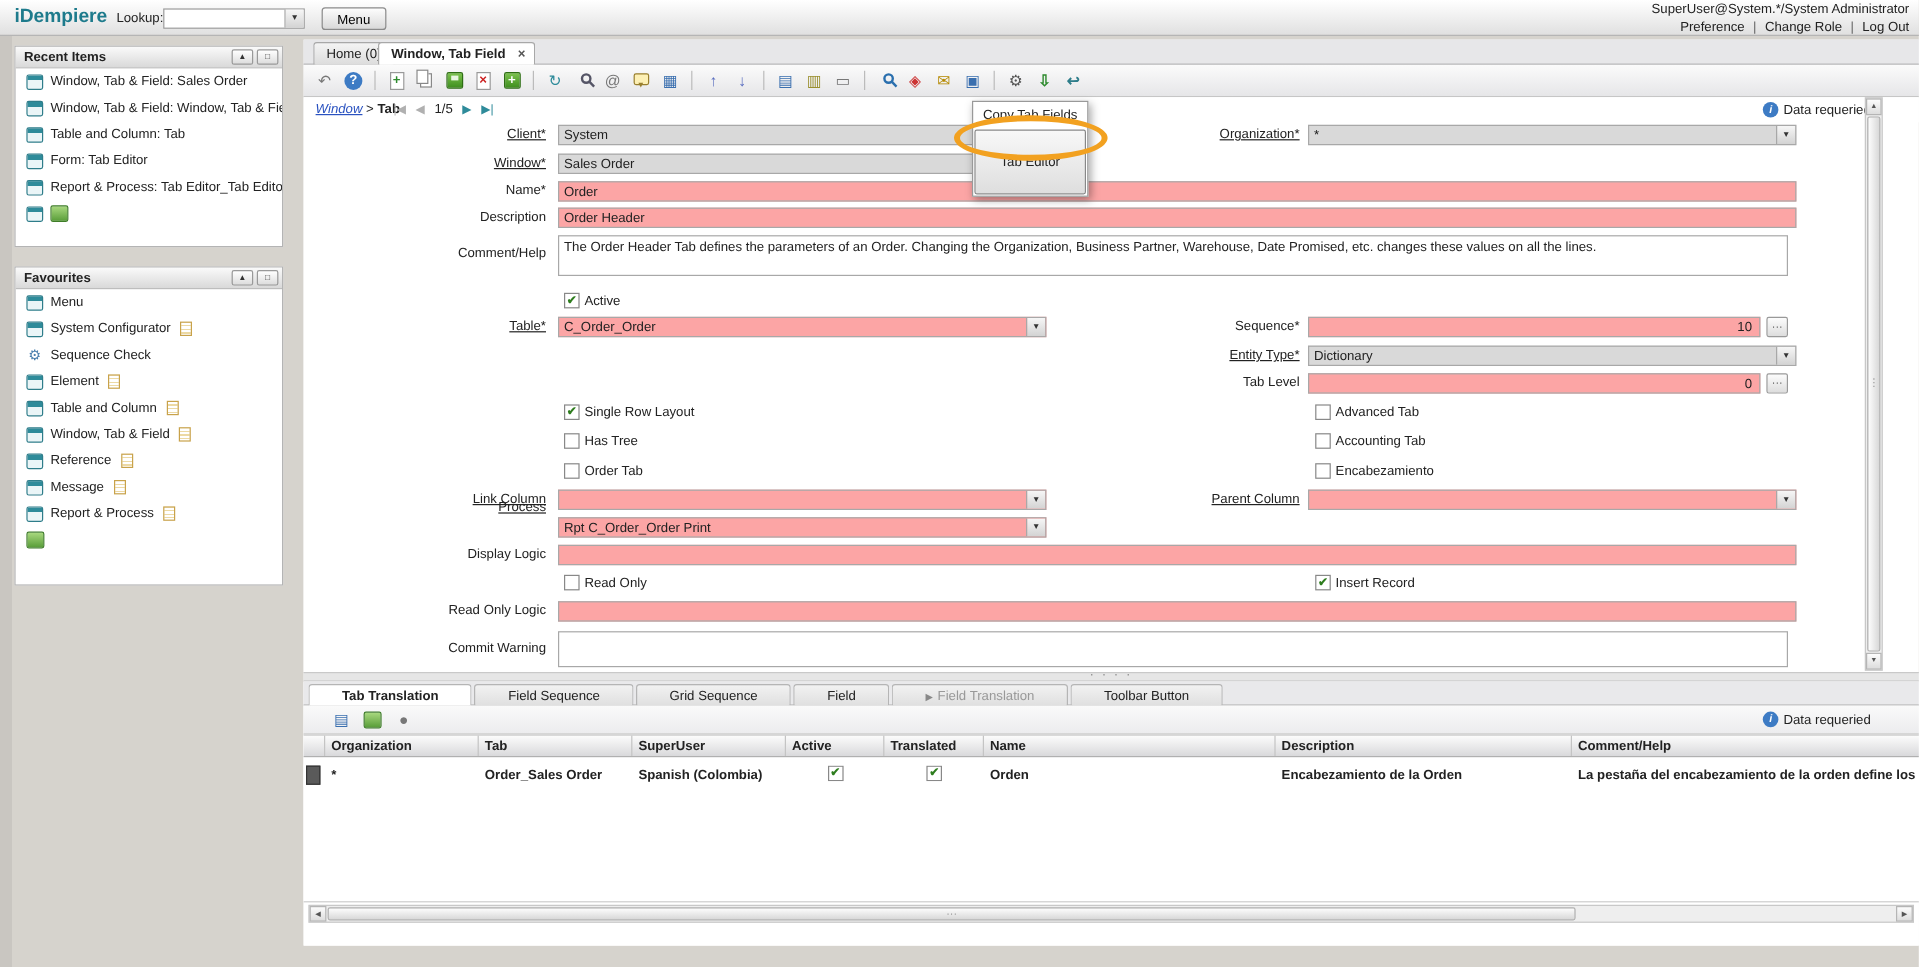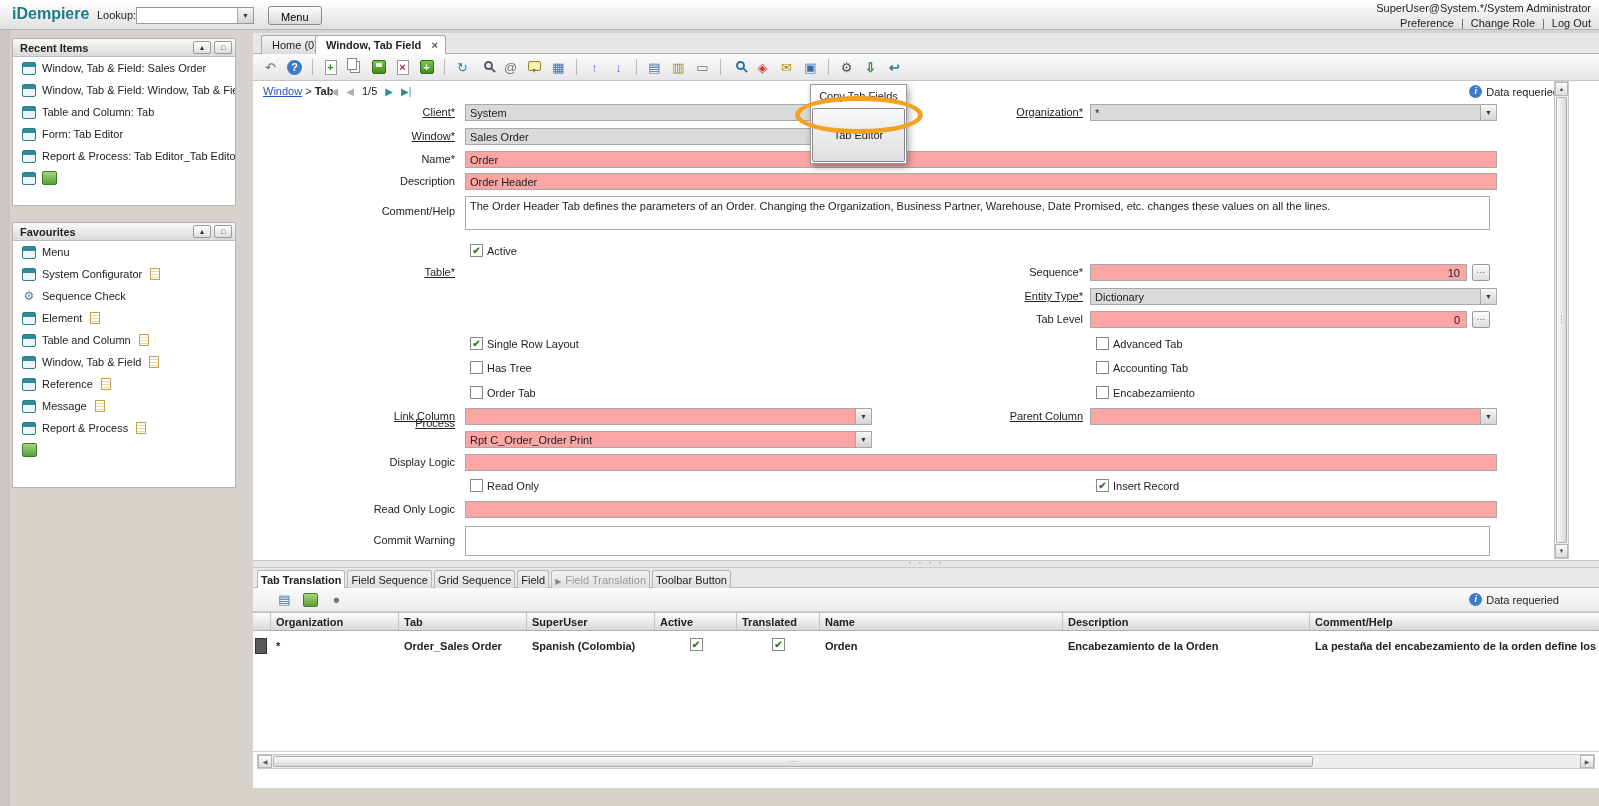--- a/index.html
+++ b/index.html
@@ -74,21 +74,21 @@
   .sh-find,.sh-zoom{width:9px;height:9px;border:2px solid #556;border-radius:50%;position:relative;margin:-3px -3px 0 0;}
   .sh-zoom{border-color:#2a6fae;}
   .sh-find::after,.sh-zoom::after{content:"";position:absolute;width:6px;height:2px;background:#556;right:-5px;bottom:-3px;transform:rotate(45deg);}
   .sh-zoom::after{background:#2a6fae;}
   .sh-chat{width:13px;height:10px;border:1px solid #997f2e;background:#fdf0b5;border-radius:2px;position:relative;margin-top:-3px;}
   .sh-chat::after{content:"";position:absolute;left:3px;bottom:-7px;border:4px solid transparent;border-top-color:#997f2e;
           border-left-width:2px;border-right-width:2px;}
 
   .bcrow { position:absolute; top:48px; left:0; right:0; height:21px; background:#fff; }
   .bc { position:absolute; left:10px; top:4px; }
-  .bc-link { color:#2a52c0; text-decoration:underline; cursor:pointer; }
+  .bc-link { color:#2a52c0; text-decoration:underline; cursor:pointer;font-style:italic; }
   .bc-cur { font-weight:bold; }
   .nav { position:absolute; left:75px; top:4px; display:flex; gap:8px; align-items:center; }
   .nav .dis { color:#b0b0b0; font-size:10px; }
   .nav .ena { color:#2e8b9a; font-size:10px; cursor:pointer; }
   .status { position:absolute; right:40px; top:4px; display:flex; gap:4px; align-items:center; }
   .info-ic { width:13px; height:13px; border-radius:50%; background:#3d7bc4; color:#fff; font-size:9px; font-weight:bold;
              font-style:italic; text-align:center; line-height:13px; flex:0 0 auto; }
 
   
   .form-area { position:absolute; top:69px; left:0; width:1330px; height:458px; background:#fff; }
@@ -119,21 +119,21 @@
   .vs-thumb .grip { position:absolute; top:50%; left:0; right:0; margin-top:-6px; }
 
   .split { position:absolute; top:527px; left:0; right:0; height:8px; background:#e6e6e6;
            border-top:1px solid #c9c9c9; border-bottom:1px solid #c9c9c9; text-align:center; }
   .split .dots { position:relative; top:-5px; color:#888; letter-spacing:2px; font-size:10px; }
 
   
   .detail { position:absolute; top:535px; left:0; right:0; height:220px; background:#fff; }
   .dtabs { position:absolute; top:0; left:0; right:0; height:20px; background:#e9e9eb; border-bottom:1px solid #b8b8b8;
            display:flex; padding:2px 0 0 4px; }
-  .dtab { padding:3px 3px 0; border:1px solid #b5b5b5; border-bottom:none; border-radius:3px 3px 0 0;
+  .dtab { padding:3px 27px 0; border:1px solid #b5b5b5; border-bottom:none; border-radius:3px 3px 0 0;
           background:linear-gradient(#f2f2f2,#dfdfdf); margin-right:2px; height:18px; cursor:pointer; white-space:nowrap; }
   .dtab.active { background:#fff; font-weight:bold; }
   .dtab.disabled { color:#999; cursor:default; }
   .dtab .pre { color:#888; font-size:8px; margin-right:4px; }
   .dtoolbar { position:absolute; top:20px; left:0; right:0; height:24px; background:linear-gradient(#fafafa,#ececee);
               border-bottom:1px solid #ccc; display:flex; align-items:center; padding-left:22px; gap:7px; }
   .dstatus { position:absolute; right:40px; top:25px; display:flex; gap:4px; align-items:center; }
   .gridwrap { position:absolute; top:44px; left:0; width:1346px; height:140px; background:#fff; border-bottom:1px solid #ccc; }
   .ghead { position:absolute; top:0; left:0; right:0; height:19px; background:linear-gradient(#fcfcfc,#d9d9db);
            border-top:1px solid #c0c0c0; border-bottom:1px solid #b0b0b0; }
@@ -401,20 +401,24 @@
     <div class="lab ll" style="top:73px">Description</div>
     <div class="fld" style="top:71px;left:212px;width:1032px">Order Header</div>
 
     <div class="lab ll" style="top:103px">Comment/Help</div>
     <div class="tarea" style="top:94px;left:212px;width:1025px;height:34px">The Order Header Tab defines the parameters of an Order. Changing the Organization, Business Partner, Warehouse, Date Promised, etc. changes these values on all the lines.</div>
 
     <span class="cb" style="top:142px;left:217px">✔</span>
     <span class="cblab" style="top:143px;left:234px">Active</span>
 
     <div class="lab ll u" style="top:164px">Table*</div>
+    <div class="fld" style="top:162px;left:212px;width:407px">
+      <span class="val">C_Order_Order</span>
+      <span class="ar">▼</span>
+    </div>
     <div class="lab lr" style="top:164px">Sequence*</div>
     <div class="fld num" style="top:162px;left:837px;width:377px">10</div>
     <span class="calc-btn" style="top:162px;left:1219px">···</span>
 
     <div class="lab lr u" style="top:188px">Entity Type*</div>
     <div class="fld ro" style="top:186px;left:837px;width:407px">
       <span class="val">Dictionary</span>
       <span class="ar">▼</span>
     </div>
 

